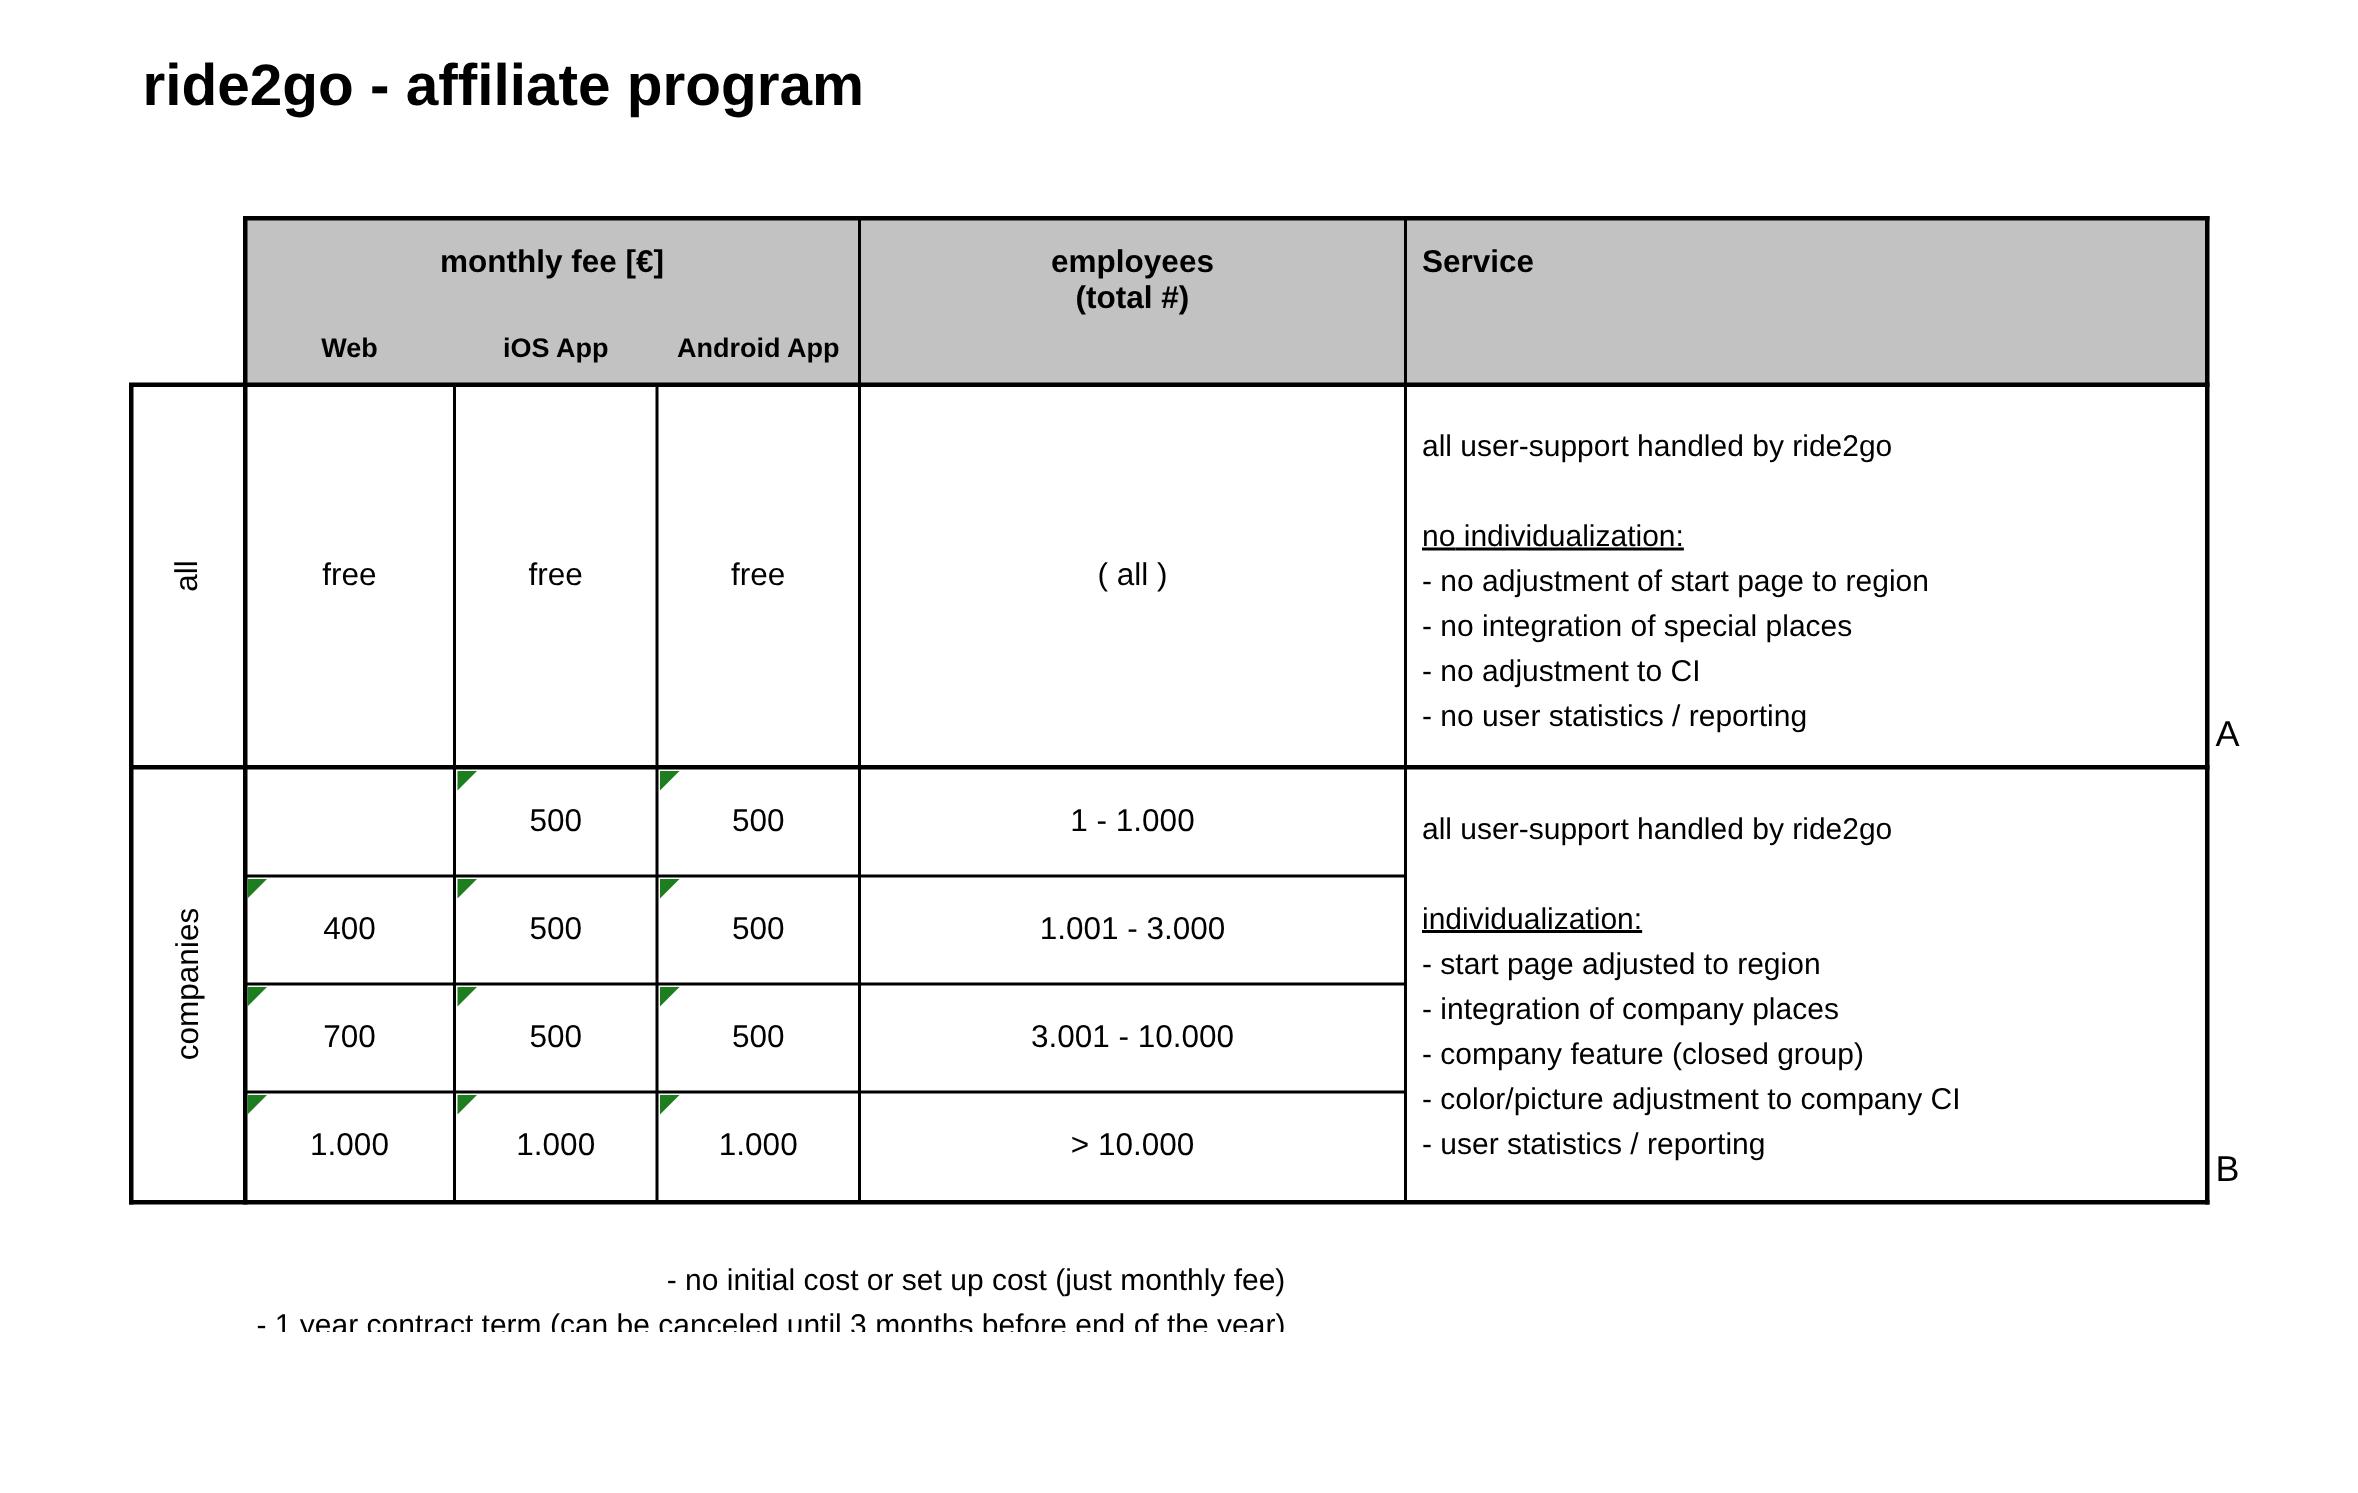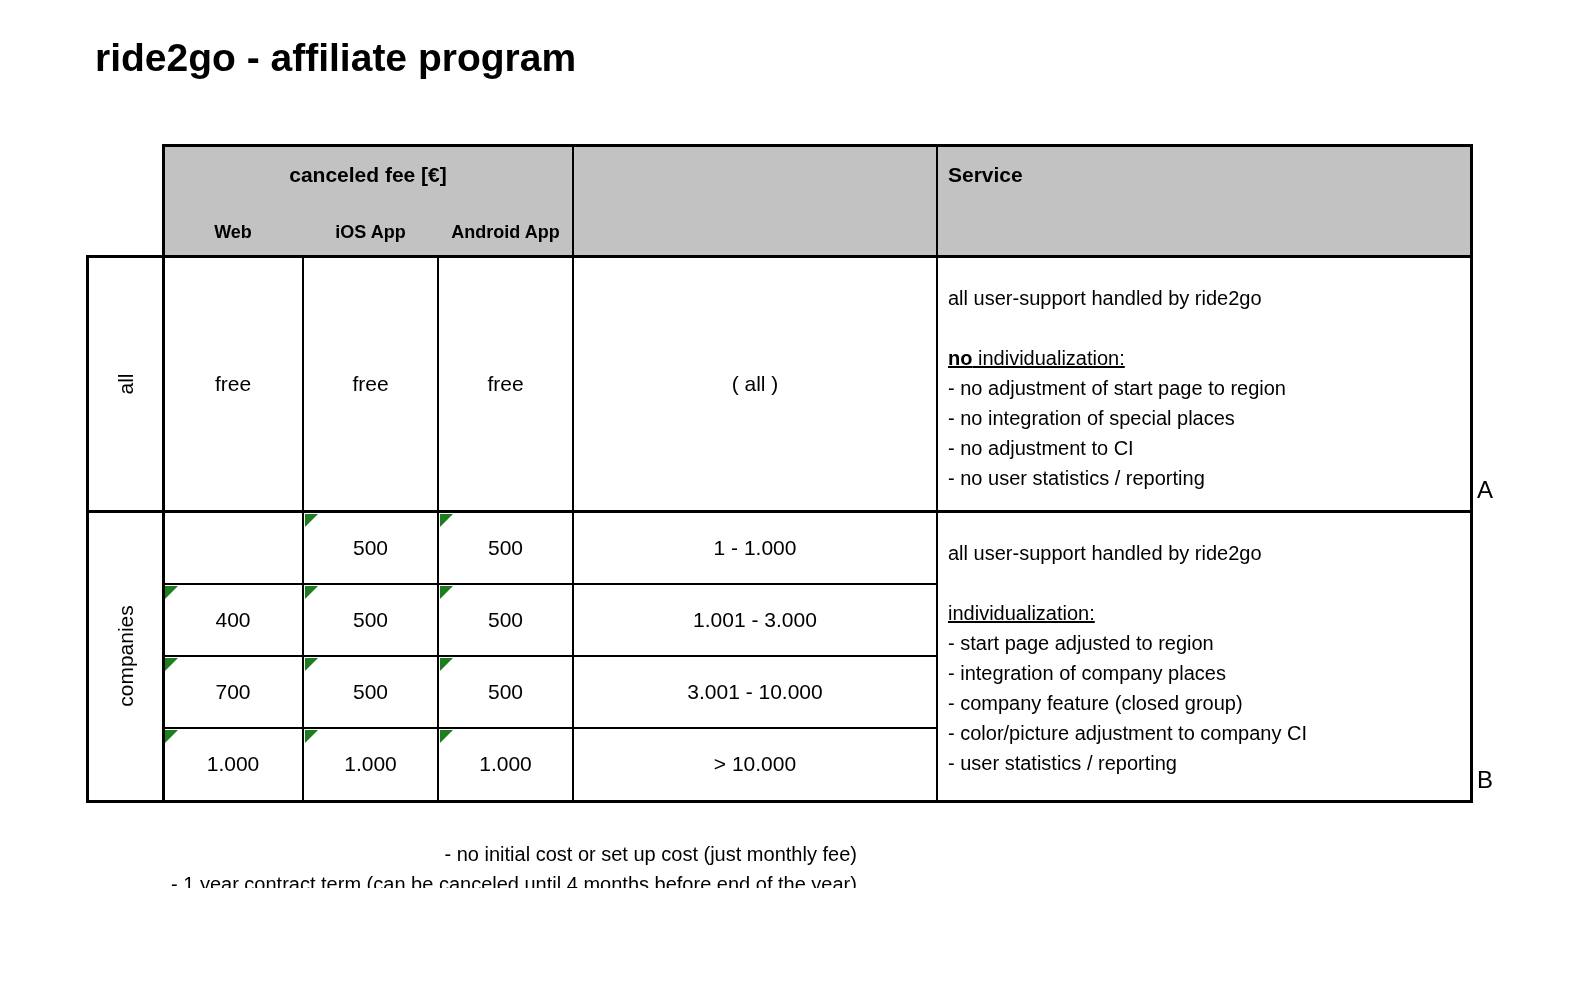--- a/index.html
+++ b/index.html
@@ -65,21 +65,21 @@
   }
   
   .svc {
     position: absolute;
     left: 948px;
     width: 516px;
     font-size: 20px;
     line-height: 30px;
   }
   .svc .u { text-decoration: underline; }
-  .svc b { font-weight: bold; }
+  .svc b { font-weight: normal; }
   .spacer30 { height: 30px; }
   .marker {
     position: absolute;
     font-size: 24px;
     line-height: 30px;
   }
   .footer {
     position: absolute;
     left: 171px;
     top: 834px;
@@ -106,21 +106,25 @@
   <div class="ln" style="left:1470px;top:144px;width:3px;height:659px"></div>
 
   <div class="ln" style="left:162px;top:144px;width:1311px;height:3px"></div>
   <div class="ln" style="left:86px;top:255px;width:1387px;height:3px"></div>
   <div class="ln" style="left:86px;top:510px;width:1387px;height:3px"></div>
   <div class="ln" style="left:162px;top:583px;width:776px;height:2px"></div>
   <div class="ln" style="left:162px;top:655px;width:776px;height:2px"></div>
   <div class="ln" style="left:162px;top:727px;width:776px;height:2px"></div>
   <div class="ln" style="left:86px;top:800px;width:1387px;height:3px"></div>
 
-  <div class="hcell" style="left:163px;top:163px;width:410px">canceled fee [€]</div>
+  <div class="hcell" style="left:163px;top:163px;width:410px">monthly fee [€]</div>
+  <div class="hcell" style="left:573px;top:163px;width:364px">
+    <div>employees</div>
+    <div>(total #)</div>
+  </div>
   <div class="hcell hleft" style="left:948px;top:163px;width:516px">Service</div>
   <div class="hcell subh" style="left:163px;top:222px;width:140px">Web</div>
   <div class="hcell subh" style="left:303px;top:222px;width:135px">iOS App</div>
   <div class="hcell subh" style="left:438px;top:222px;width:135px">Android App</div>
 
   <div class="cell" style="left:88px;top:257px;width:75px;height:253px">
     <span class="vlabel">all</span>
   </div>
   <div class="cell" style="left:88px;top:512px;width:75px;height:288px">
     <span class="vlabel">companies</span>
@@ -203,17 +207,17 @@
     <div>- color/picture adjustment to company CI</div>
     <div>- user statistics / reporting</div>
   </div>
 
   <div class="marker" style="left:1477px;top:475px">A</div>
   <div class="marker" style="left:1477px;top:765px">B</div>
 
   <div class="footer">
     <div class="items">
       <div>- no initial cost or set up cost (just monthly fee)</div>
-      <div>- 1 year contract term (can be canceled until 4 months before end of the year)</div>
+      <div>- 1 year contract term (can be canceled until 3 months before end of the year)</div>
     </div>
   </div>
 
 </div>
 
 </body></html>

